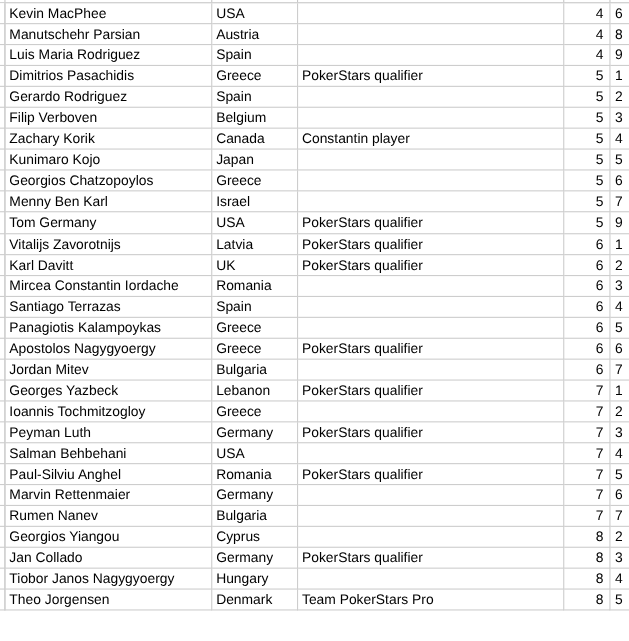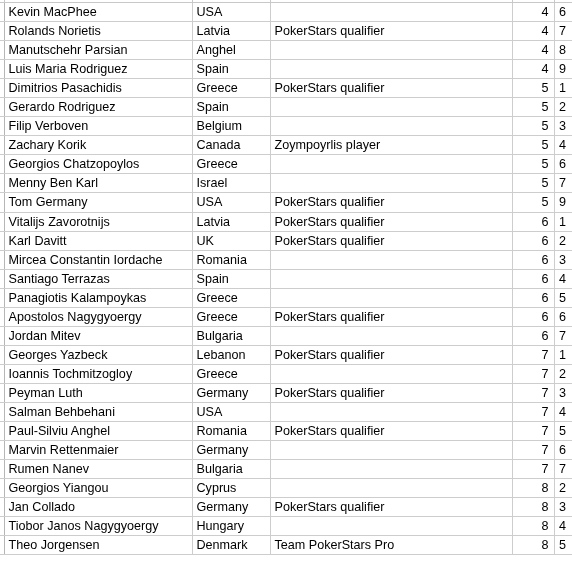--- a/index.html
+++ b/index.html
@@ -110,30 +110,22 @@
         <tr>
           <td class="gutter"></td>
           <td class="txt">Kevin MacPhee</td>
           <td class="txt">USA</td>
           <td class="txt"></td>
           <td class="num">4</td>
           <td class="tbl">6</td>
         </tr>
         <tr>
           <td class="gutter"></td>
-          <td class="txt">Rolands Norietis</td>
-          <td class="txt">Latvia</td>
-          <td class="txt">PokerStars qualifier</td>
-          <td class="num">4</td>
-          <td class="tbl">7</td>
-        </tr>
-        <tr>
-          <td class="gutter"></td>
           <td class="txt">Manutschehr Parsian</td>
-          <td class="txt">Anghel</td>
+          <td class="txt">Austria</td>
           <td class="txt"></td>
           <td class="num">4</td>
           <td class="tbl">8</td>
         </tr>
         <tr>
           <td class="gutter"></td>
           <td class="txt">Luis Maria Rodriguez</td>
           <td class="txt">Spain</td>
           <td class="txt"></td>
           <td class="num">4</td>
@@ -160,23 +152,31 @@
           <td class="txt">Filip Verboven</td>
           <td class="txt">Belgium</td>
           <td class="txt"></td>
           <td class="num">5</td>
           <td class="tbl">3</td>
         </tr>
         <tr>
           <td class="gutter"></td>
           <td class="txt">Zachary Korik</td>
           <td class="txt">Canada</td>
-          <td class="txt">Zoympoyrlis player</td>
+          <td class="txt">Constantin player</td>
           <td class="num">5</td>
           <td class="tbl">4</td>
+        </tr>
+        <tr>
+          <td class="gutter"></td>
+          <td class="txt">Kunimaro Kojo</td>
+          <td class="txt">Japan</td>
+          <td class="txt"></td>
+          <td class="num">5</td>
+          <td class="tbl">5</td>
         </tr>
         <tr>
           <td class="gutter"></td>
           <td class="txt">Georgios Chatzopoylos</td>
           <td class="txt">Greece</td>
           <td class="txt"></td>
           <td class="num">5</td>
           <td class="tbl">6</td>
         </tr>
         <tr>

